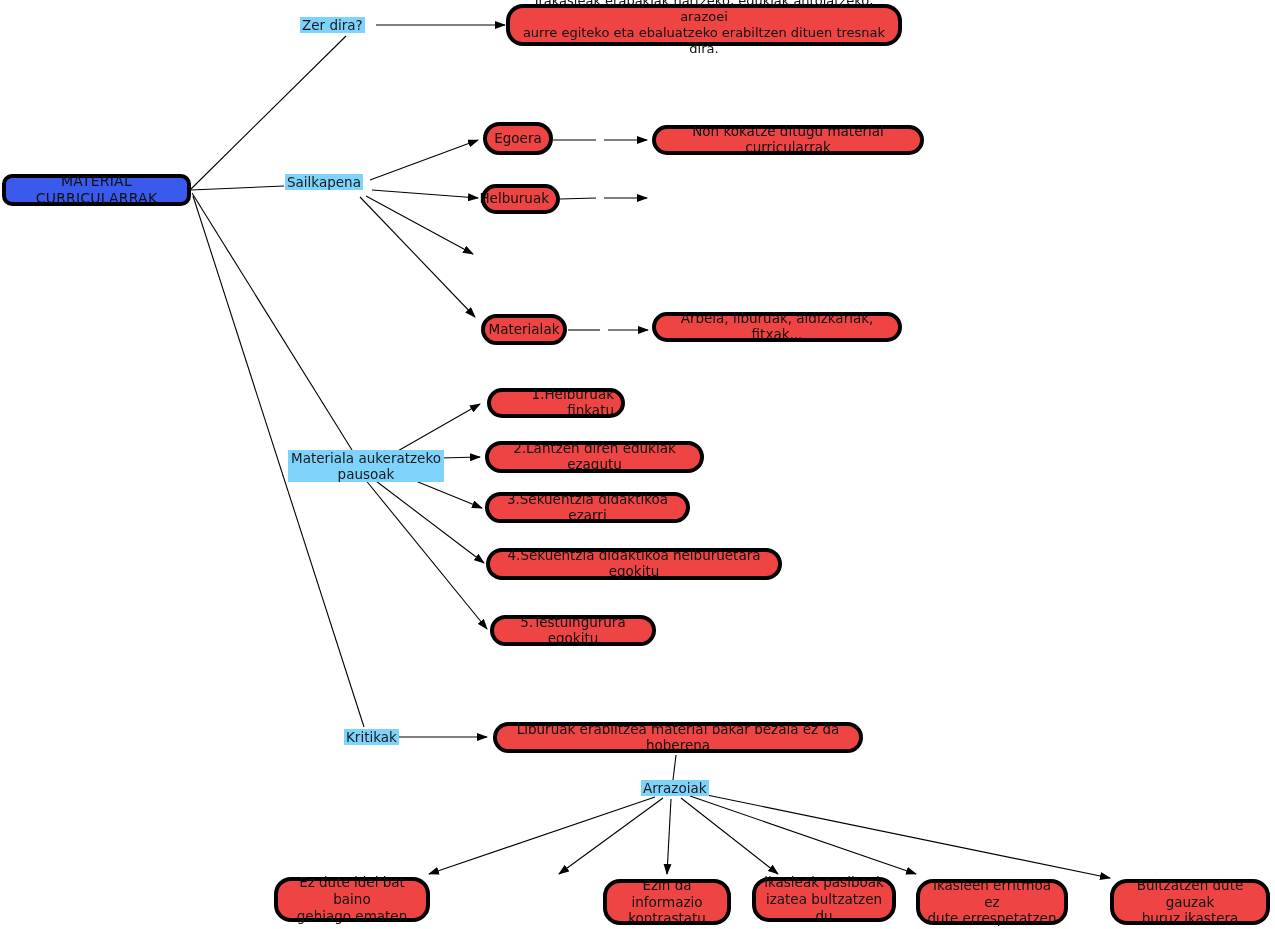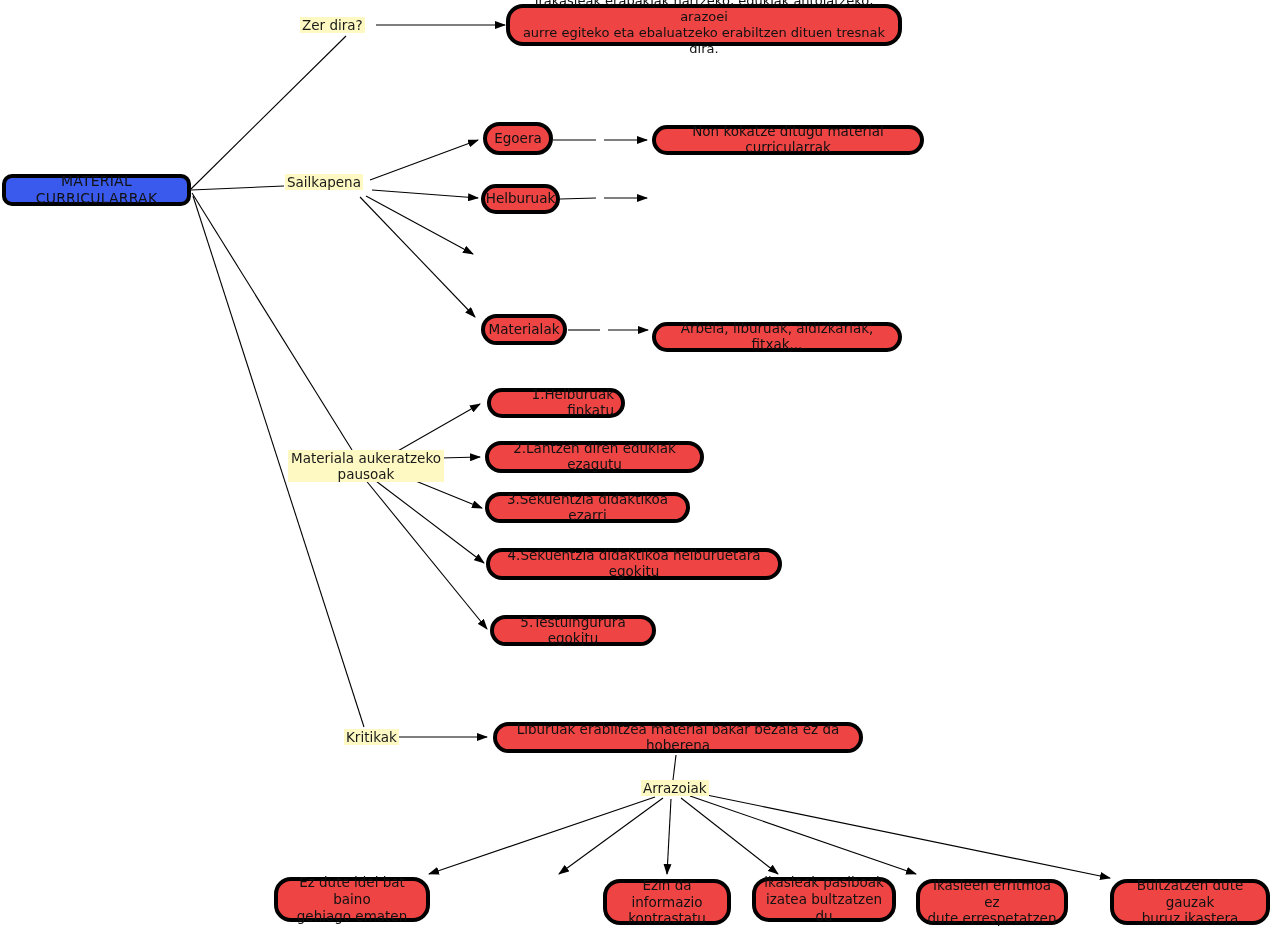--- a/index.html
+++ b/index.html
@@ -47,21 +47,21 @@
     font-size: 14px;
     letter-spacing: .2px;
   }
   .node.two-line {
     line-height: 1.25;
   }
   .edge-label {
     position: absolute;
     font-size: 13.5px;
     color: #1a1a1a;
-    background: #fef9c3;
+    background: #7dd3fc;
     text-align: center;
     line-height: 1.2;
     white-space: nowrap;
     padding: 0 2px;
     z-index: 5;
   }
   .edge-label.multi {
     white-space: normal;
   }
 </style>
@@ -144,29 +144,29 @@
     </span>
   </div>
 
   <div class="node" style="left:483px; top:122px; width:70px; height:33px;">
     <span>Egoera</span>
   </div>
   <div class="node" style="left:652px; top:125px; width:272px; height:30px;">
     <span>Non kokatze ditugu material curricularrak</span>
   </div>
 
-  <div class="node" style="left:481px; top:184px; width:79px; height:30px;">
+  <div class="node" style="left:481px; top:184px; width:79px; height:30px;justify-content:flex-end;">
     <span>Helburuak</span>
   </div>
 
 
   <div class="node" style="left:481px; top:314px; width:86px; height:31px;">
     <span>Materialak</span>
   </div>
-  <div class="node" style="left:652px; top:322px; width:250px; height:30px;">
+  <div class="node" style="left:652px; top:312px; width:250px; height:30px;">
     <span>Arbela, liburuak, aldizkariak, fitxak...</span>
   </div>
 
   <div class="node" style="left:487px; top:388px; width:138px; height:30px;text-align:right;">
     <span>1.Helburuak finkatu</span>
   </div>
   <div class="node" style="left:485px; top:441px; width:219px; height:32px;">
     <span>2.Lantzen diren edukiak ezagutu</span>
   </div>
   <div class="node" style="left:485px; top:492px; width:205px; height:31px;">

